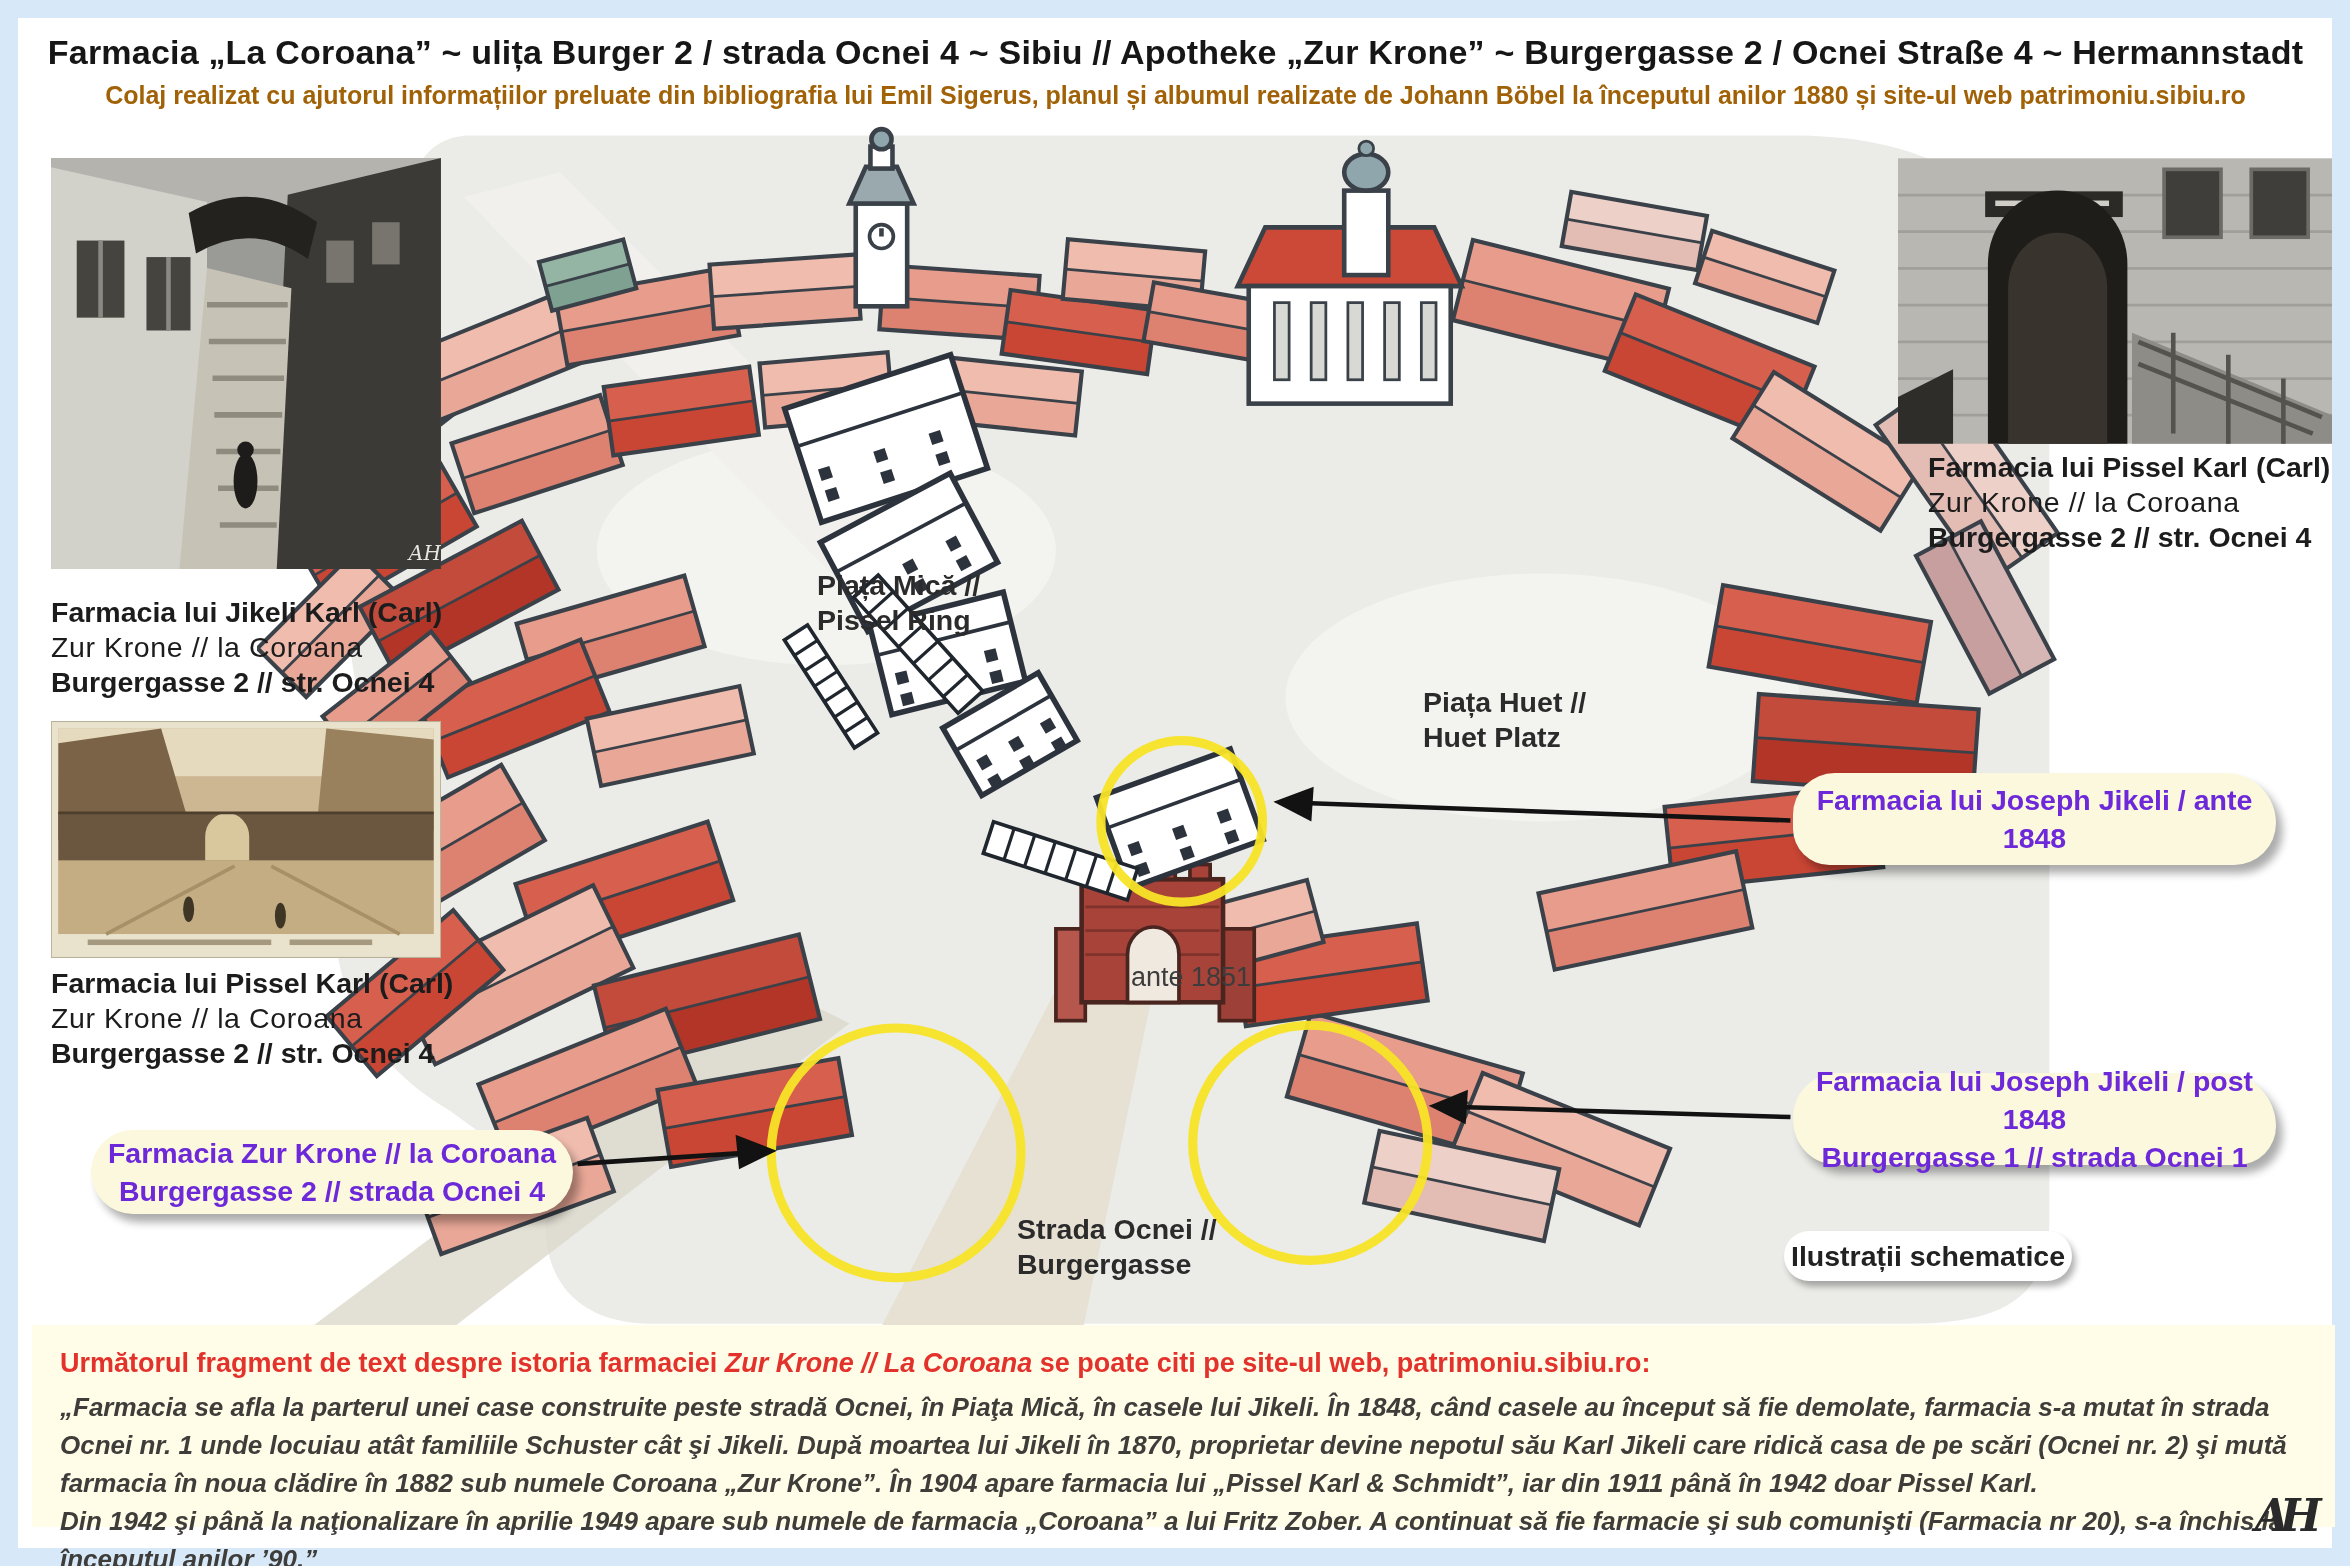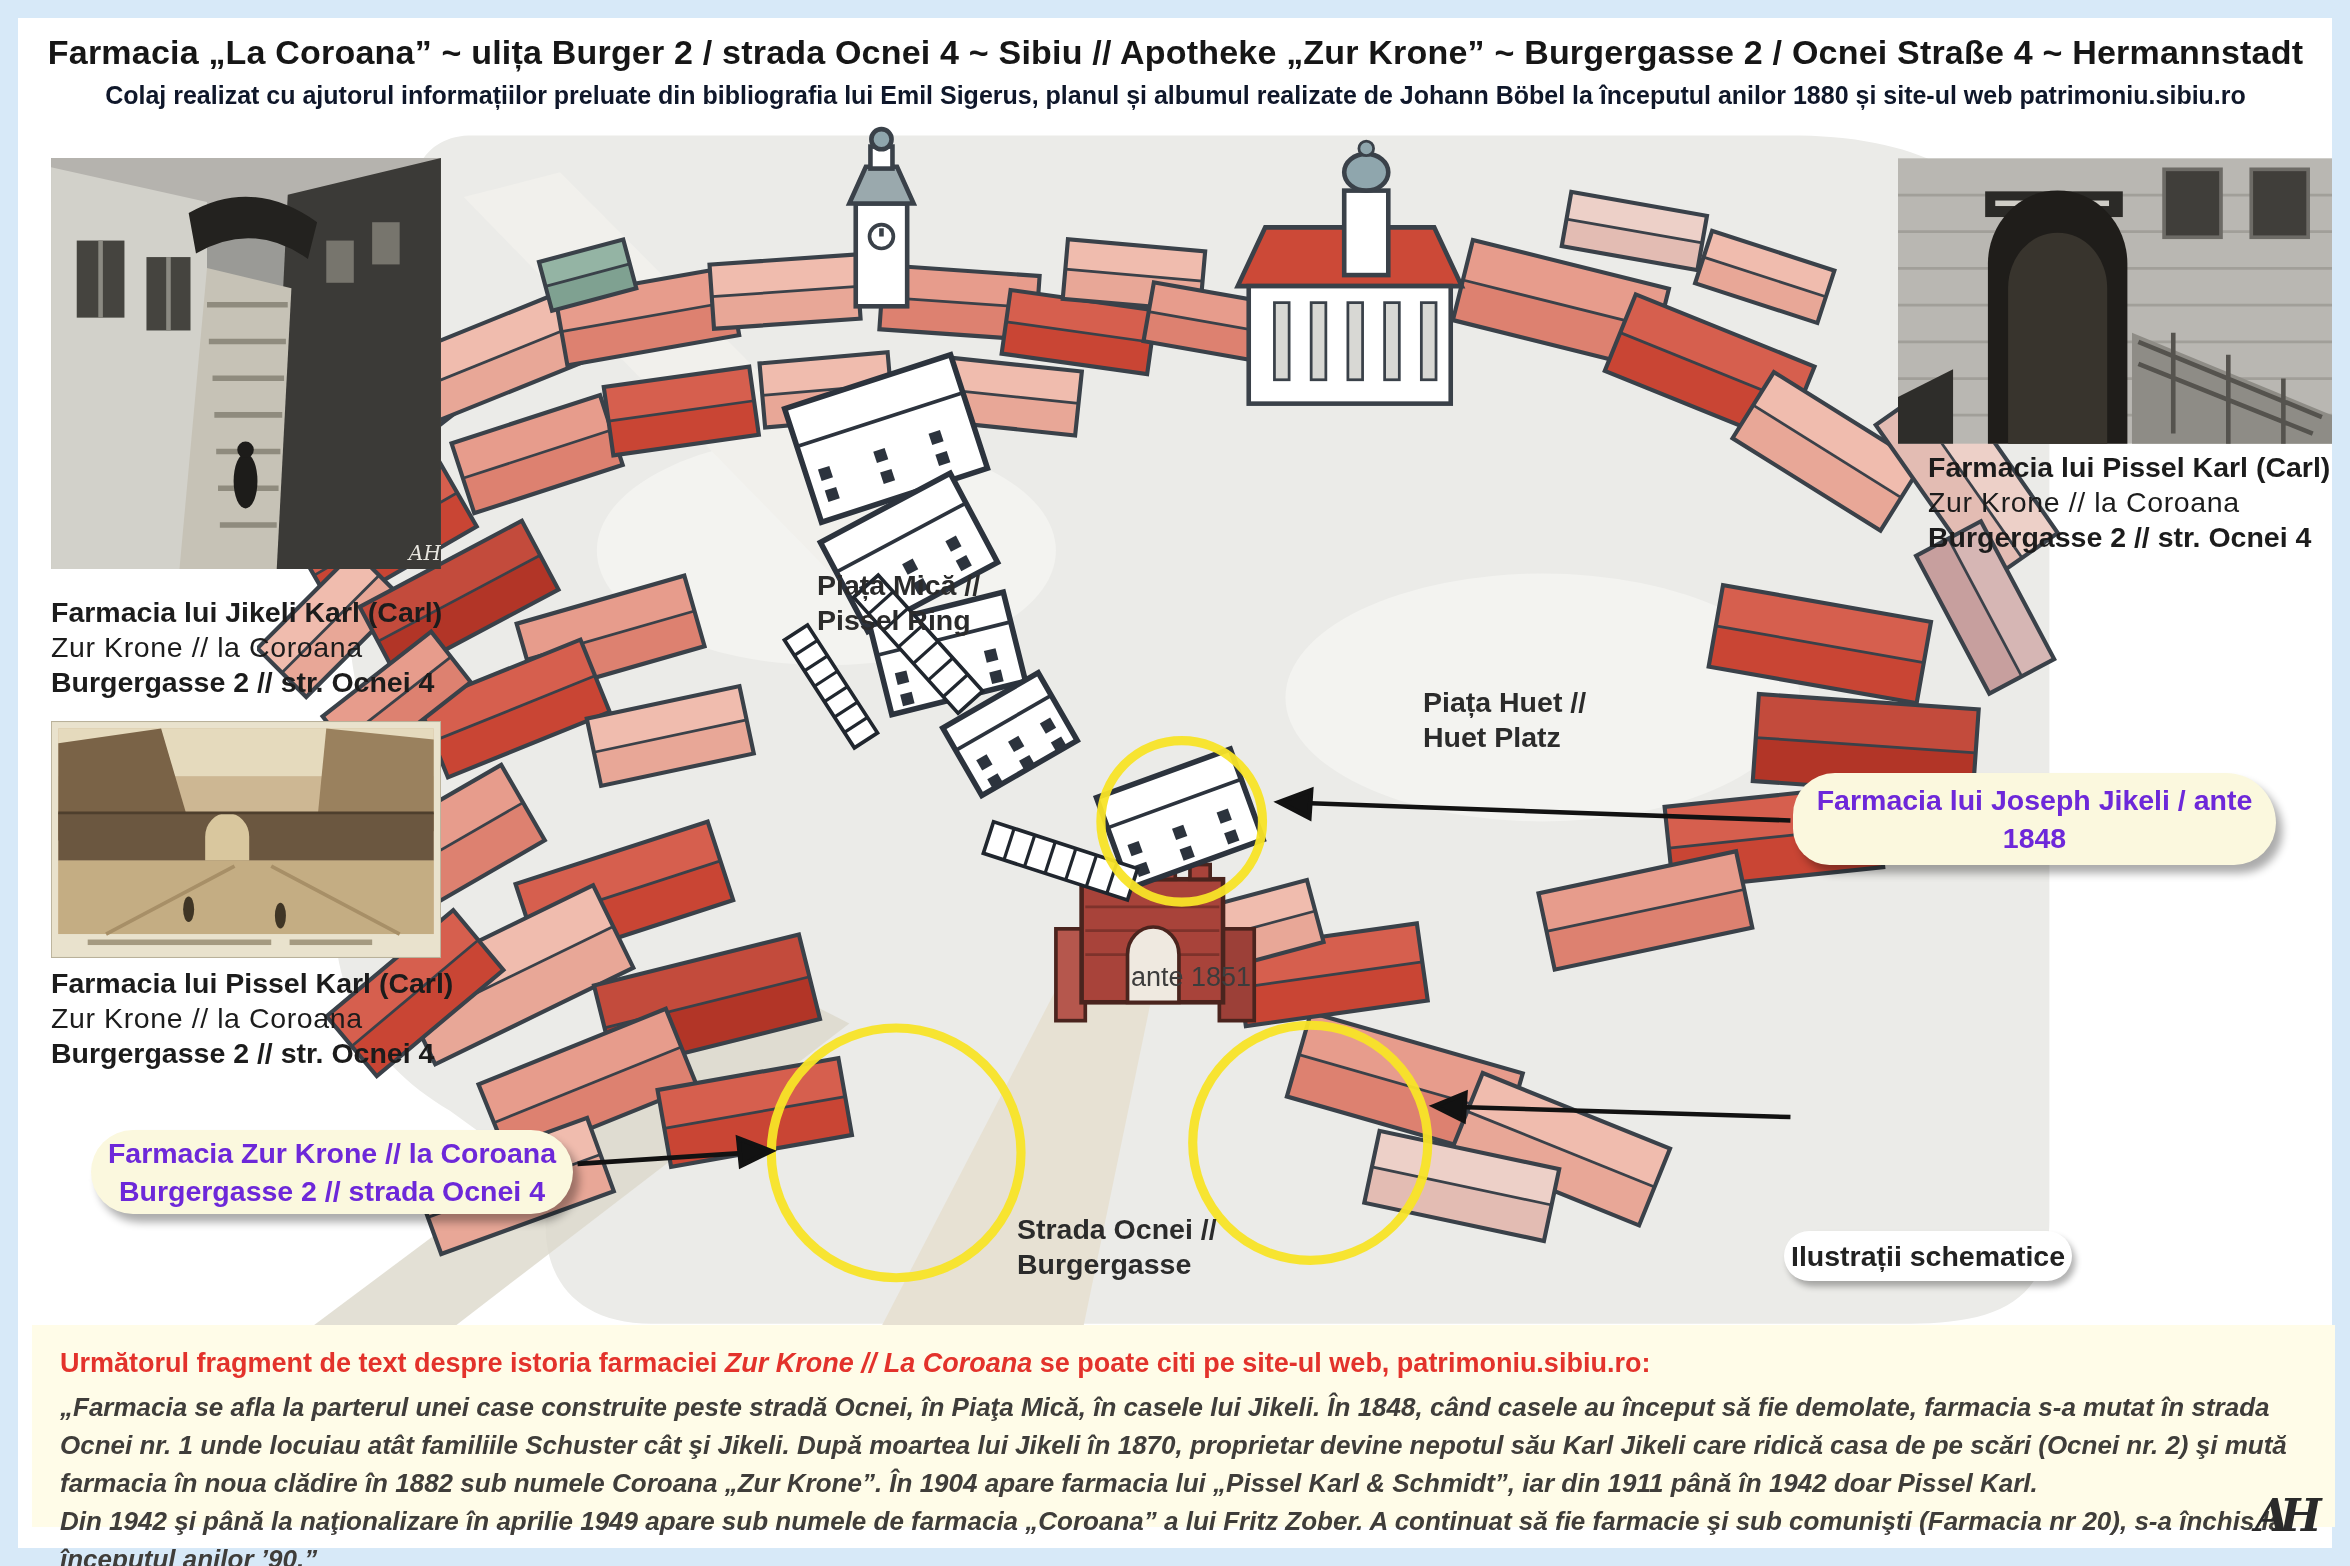--- a/index.html
+++ b/index.html
@@ -1,21 +1,21 @@
 <!DOCTYPE html>
 <html style="font-size:14.7px"><head>
 <meta charset="utf-8">
 <style>
   html,body{margin:0;padding:0;background:#d7e9f8;}
   .page{position:relative;width:2351px;height:1567px;background:#d7e9f8;overflow:hidden;
         font-family:"Liberation Sans",sans-serif;}
   .card{position:absolute;left:18.4px;top:18.4px;width:2314px;height:1530px;background:#ffffff;}
   .abs{position:absolute;}
   .title{left:0;top:33px;width:2351px;text-align:center;font-size:34px;font-weight:bold;color:#161616;letter-spacing:0.2px;}
-  .subtitle{left:0;top:81px;width:2351px;text-align:center;font-size:25px;font-weight:bold;color:#0f172a;}
+  .subtitle{left:0;top:81px;width:2351px;text-align:center;font-size:25px;font-weight:bold;color:#a16207;}
   .cap{font-size:28.5px;color:#1c1c1c;line-height:35px;font-weight:bold;}
   .cap .heavy{font-weight:400;letter-spacing:0.6px;}
   .callout{background:#fbf8de;border-radius:44px;box-shadow:6.4px 8.3px 8.3px rgba(0,0,0,.33);
            display:flex;flex-direction:column;justify-content:center;text-align:center;
            font-size:28.5px;font-weight:bold;color:#6d28d9;line-height:38px;}
   .maplabel{font-size:28.5px;font-weight:bold;color:#2b2b2b;line-height:35px;}
   .small-note{font-size:27px;color:#3c3c3c;}
   .badge{background:#ffffff;border-radius:27.5px;box-shadow:3.7px 5.5px 6.4px rgba(0,0,0,.3);
          font-size:28.5px;font-weight:bold;color:#222;display:flex;align-items:center;justify-content:center;}
   .footer-block{background:#fffce8;}
@@ -534,20 +534,24 @@
 
   <div class="abs cap" style="left:1928px;top:450px;">
     <div>Farmacia lui Pissel Karl (Carl)</div>
     <div class="heavy">Zur Krone // la Coroana</div>
     <div>Burgergasse 2 // str. Ocnei 4</div>
   </div>
 
   <div class="abs callout" style="left:1793px;top:773px;width:483px;height:92px;border-radius:46px 55px 46px 40px;">
     <div>Farmacia lui Joseph Jikeli / ante 1848</div>
   </div>
+  <div class="abs callout" style="left:1793px;top:1073px;width:483px;height:92px;border-radius:46px 55px 40px 46px;">
+    <div>Farmacia lui Joseph Jikeli / post 1848</div>
+    <div>Burgergasse 1 // strada Ocnei 1</div>
+  </div>
 
   <div class="abs footer-block" style="left:32px;top:1325px;width:2287px;height:186px;padding:8px;">
     <div class="footer-head" style="padding:14.7px 20px 3.7px 20px;">
       <span>Următorul fragment de text despre istoria farmaciei </span><span class="bi" style="color:#e3322b">Zur Krone</span><span class="bi"> // </span><span class="bi" style="color:#e3322b">La Coroana</span><span> se poate citi pe site-ul web, patrimoniu.sibiu.ro:</span>
     </div>
     <p class="footer-par" style="padding:5.5px 20px 0 20px;">„Farmacia se afla la parterul unei case construite peste stradă Ocnei, în Piaţa Mică, în casele lui Jikeli. În 1848, când casele au început să fie demolate, farmacia s-a mutat în strada Ocnei nr. 1 unde locuiau atât familiile Schuster cât şi Jikeli. După moartea lui Jikeli în 1870, proprietar devine nepotul său Karl Jikeli care ridică casa de pe scări (Ocnei nr. 2) şi mută farmacia în noua clădire în 1882 sub numele Coroana „Zur Krone”. În 1904 apare farmacia lui „Pissel Karl &amp; Schmidt”, iar din 1911 până în 1942 doar Pissel Karl.</p>
     <p class="footer-par" style="padding:0 20px;">Din 1942 şi până la naţionalizare în aprilie 1949 apare sub numele de farmacia „Coroana” a lui Fritz Zober. A continuat să fie farmacie şi sub comunişti (Farmacia nr 20), s-a închis la începutul anilor ’90.”</p>
   </div>
 
   <div class="abs monogram" style="left:2255px;top:1490px;">AH</div>

